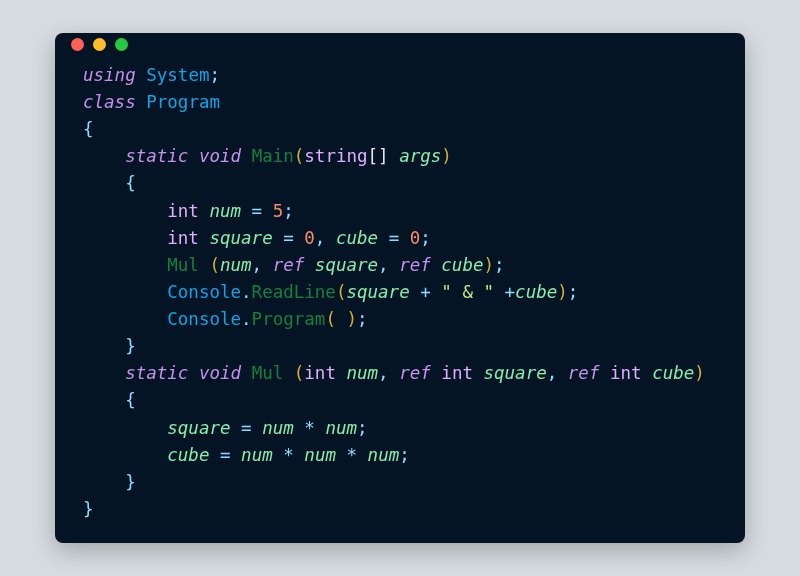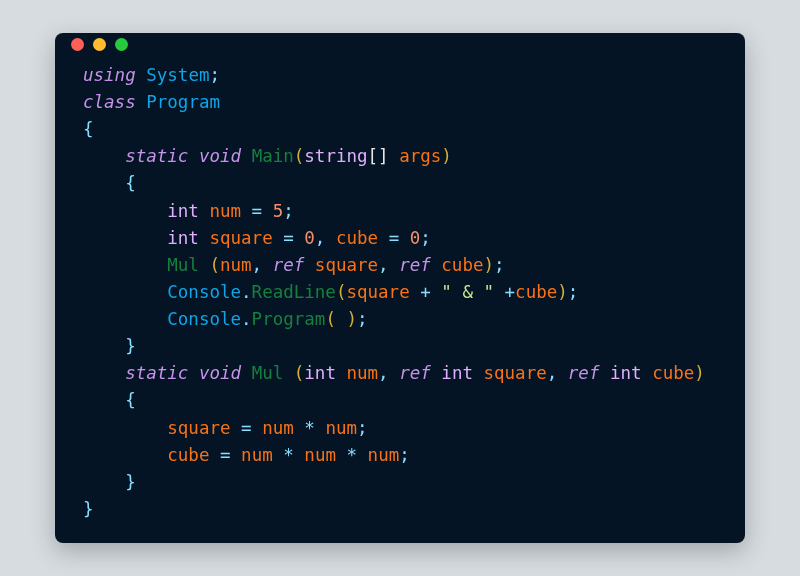--- a/index.html
+++ b/index.html
@@ -41,21 +41,21 @@
     padding: 6px 28px 20px 28px;
     font-size: 17.5px;
     line-height: 1.55;
     white-space: pre;
     color: #c7cbe0;
   }
   .kw   { color: #c792ea; font-style: italic; text-align: right; }
   .type { color: #e0b0ff; }
   .cls  { color: #0ea5e9; }
   .fn   { color: #15803d; }
-  .var  { color: #f97316; }
+  .var  { color: #86efac; font-style: italic; }
   .num  { color: #f78c6c; }
   .op   { color: #89ddff; }
   .pun  { color: #89ddff; }
   .str  { color: #c3e88d; }
   .paren{ color: #d4af37; }
   .brak { color: #e6e6e6; }
 </style>
 </head>
 <body>
 

